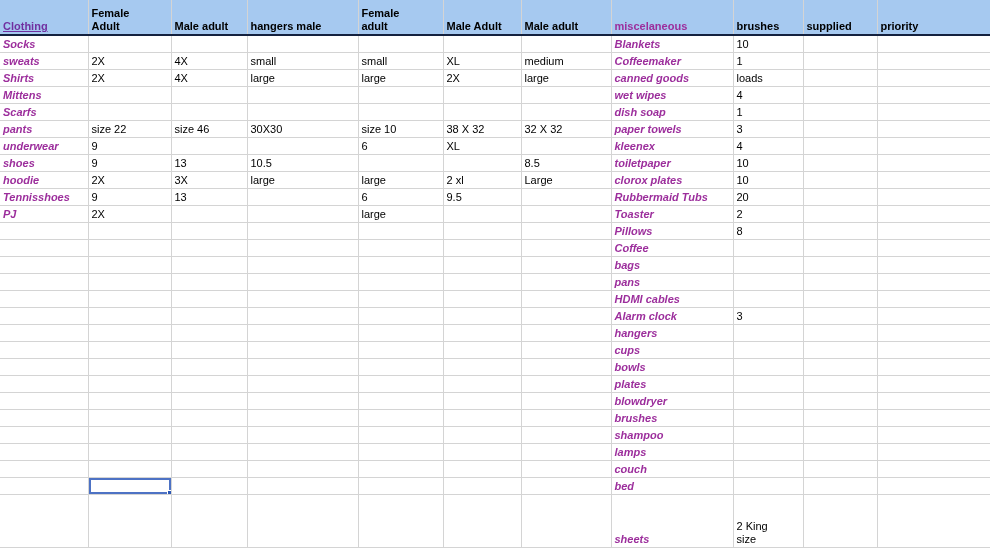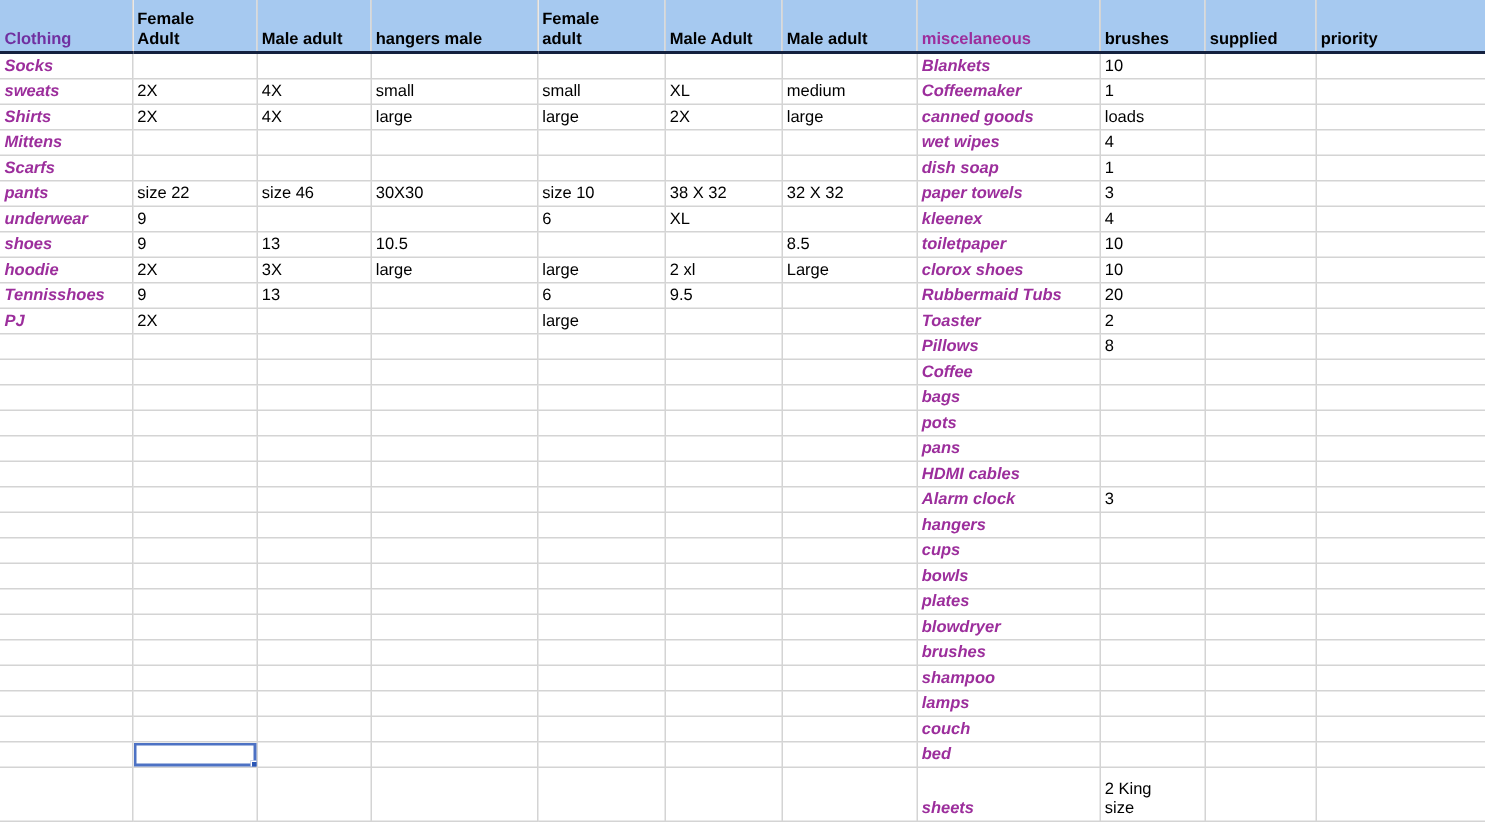--- a/index.html
+++ b/index.html
@@ -32,21 +32,21 @@
     font-weight:normal;
     text-align:left;
     line-height:13px;
   }
   thead th{
     background:var(--header-bg);
     font-weight:bold;
     border-bottom:2px solid var(--header-border);
     height:33px;
   }
-  thead th.hdr-clothing{color:var(--clothing);margin-top:12px;}
+  thead th.hdr-clothing{color:var(--clothing);text-decoration:underline;margin-top:12px;}
   thead th.hdr-misc{color:var(--label);}
   tbody tr{height:17px;}
   tbody tr.tall{height:auto;}
   td.colA,td.colH{color:var(--label);font-weight:bold;font-style:italic;}
   td.num{text-align:left;}
   td{position:relative;}
   td.selected{box-shadow:inset 0 0 0 2px var(--sel);}
   td.selected::after{
     content:"";position:absolute;right:-3px;bottom:-3px;
     width:5px;height:5px;background:var(--sel-handle);
@@ -193,21 +193,21 @@
         <td></td>
       </tr>
       <tr>
         <td class="colA">hoodie</td>
         <td>2X</td>
         <td>3X</td>
         <td>large</td>
         <td>large</td>
         <td>2 xl</td>
         <td>Large</td>
-        <td class="colH">clorox shoes</td>
+        <td class="colH">clorox plates</td>
         <td class="num">10</td>
         <td></td>
         <td></td>
       </tr>
       <tr>
         <td class="colA">Tennisshoes</td>
         <td class="num">9</td>
         <td class="num">13</td>
         <td></td>
         <td class="num">6</td>
@@ -259,33 +259,20 @@
       </tr>
       <tr>
         <td class="colA"></td>
         <td></td>
         <td></td>
         <td></td>
         <td></td>
         <td></td>
         <td></td>
         <td class="colH">bags</td>
-        <td></td>
-        <td></td>
-        <td></td>
-      </tr>
-      <tr>
-        <td class="colA"></td>
-        <td></td>
-        <td></td>
-        <td></td>
-        <td></td>
-        <td></td>
-        <td></td>
-        <td class="colH">pots</td>
         <td></td>
         <td></td>
         <td></td>
       </tr>
       <tr>
         <td class="colA"></td>
         <td></td>
         <td></td>
         <td></td>
         <td></td>

